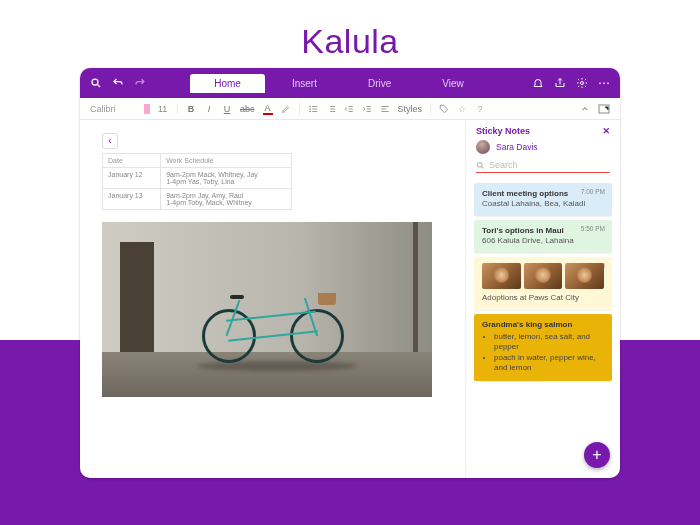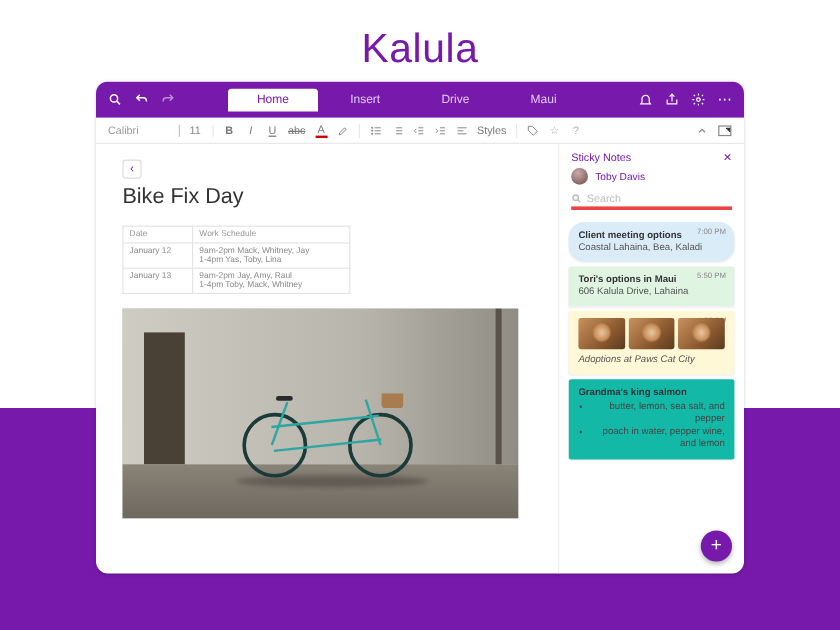--- a/index.html
+++ b/index.html
@@ -35,21 +35,21 @@
   .tab {
     padding: 4px 24px; color: #e1c8f2; cursor: pointer; border-radius: 3px 3px 0 0;
   }
   .tab.active { background: #fff; color: #7719aa; }
   .icon-sm { width: 12px; height: 12px; }
   .toolbar {
     height: 22px; border-bottom: 1px solid #e8e8e8;
     display: flex; align-items: center; padding: 0 10px;
     gap: 8px; font-size: 9px; color: #888;
   }
-  .font-sel { width: 60px; color: #999; border-right: 1px solid #f9a8d4; padding-right:22px;}
+  .font-sel { width: 60px; color: #999; border-right: 6px solid #f9a8d4; padding-right:22px;}
   .size-sel { width: 20px; border-right: 1px solid #e8e8e8; padding-right:6px;}
   .tb-btn { color: #777; min-width: 10px; text-align: center; }
   .body-area { flex: 1; display: flex; overflow: hidden; }
   .main {
     flex: 1; padding: 10px 22px; overflow: hidden; position: relative;
   }
   .back-btn {
     width: 16px; height: 16px; border: 1px solid #ddd; border-radius: 3px;
     display: inline-flex; align-items: center; justify-content: center;
     color: #7719aa; font-size: 10px; margin-bottom: 4px;
@@ -106,56 +106,56 @@
   }
   .shadow-bike { position:absolute; left:95px; bottom:26px; width:160px; height:10px;
     background:rgba(0,0,0,0.25); border-radius:50%; filter:blur(2px); }
 
   .side {
     width: 155px; border-left: 1px solid #eee;
     display: flex; flex-direction: column; font-size: 9px;
     position: relative;
   }
   .side-head {
-    padding: 6px 10px 4px; color: #7719aa; font-weight: 400;
+    padding: 6px 10px 4px; color: #7719aa; font-weight: 700;
     display: flex; justify-content: space-between; align-items: center;
   }
   .profile {
     display: flex; align-items: center; gap: 6px; padding: 0 10px 4px;
     color: #7719aa; font-size: 8.5px;
   }
   .avatar {
     width: 14px; height: 14px; border-radius: 50%;
     background: radial-gradient(circle at 40% 30%, #caa 0%, #866 70%);
   }
   .search {
-    margin: 0 10px 6px; border-bottom: 3px solid #ef4444;
+    margin: 0 10px 6px; border-bottom: 1px solid #ef4444;
     padding: 2px 0; color: #bbb; display: flex; align-items: center; gap: 4px;
   }
   .notes { overflow: hidden; }
   .note {
     margin: 4px 8px; padding: 6px 8px 7px; border-radius: 2px;
     font-size: 8px; line-height: 1.25; position: relative;
     box-shadow: 0 1px 1px rgba(0,0,0,0.06);
   }
   .note .time { position: absolute; top: 5px; right: 7px; font-size: 6.5px; color: #888; }
   .note .nt { font-weight: 600; color: #333; }
   .note .nb { color: #555; }
-  .n-blue { background: #dbecf9; border-radius: 13px; }
+  .n-blue { background: #dbecf9; }
   .n-green { background: #dff5e2; }
-  .n-yellow { background: #fef8d6; font-style: italic; }
-  .n-pink { background: #14b8a6; }
+  .n-yellow { background: #fef8d6; }
+  .n-pink { background: #eab308; }
   .thumbs { display: flex; gap: 3px; margin-bottom: 4px; }
   .thumb { flex:1; height: 26px; border-radius: 2px;
     background: linear-gradient(135deg,#c9935e 0%,#8c5a30 60%,#5b3a1e 100%); position:relative;}
   .thumb::after{ content:""; position:absolute; left:25%; top:15%; width:50%; height:70%;
     background: radial-gradient(ellipse at 50% 45%,#e8c9a3 0%,#c98f5a 45%,transparent 60%);
     border-radius:50%; }
   .note ul { margin: 2px 0 0 12px; color:#444; }
-  .note li { margin-bottom: 1px; text-align: right; }
+  .note li { margin-bottom: 1px; }
   .fab {
     position: absolute; right: 10px; bottom: 10px;
     width: 26px; height: 26px; border-radius: 50%;
     background: #7719aa; color: #fff; font-size: 16px; line-height:26px;
     text-align: center; box-shadow: 0 2px 4px rgba(0,0,0,0.3);
   }
   svg { display: block; }
 </style>
 </head>
 <body>
@@ -183,21 +183,21 @@
         <svg class="icon-sm" viewBox="0 0 24 24" fill="none" stroke="#fff" stroke-width="2.5">
             <path d="M15 14l5-5-5-5"></path>
             <path d="M20 9H9a5 5 0 00-5 5v1"></path>
           </svg>
       </span>
     </div>
     <div class="tb-center">
       <span class="tab active">Home</span>
       <span class="tab">Insert</span>
       <span class="tab">Drive</span>
-      <span class="tab">Maui</span>
+      <span class="tab">View</span>
     </div>
     <div class="tb-right">
       <span>
         <svg class="icon-sm" viewBox="0 0 24 24" fill="none" stroke="#fff" stroke-width="2">
             <path d="M18 16v-5a6 6 0 10-12 0v5l-2 3h16z"></path>
           </svg>
       </span>
       <span>
         <svg class="icon-sm" viewBox="0 0 24 24" fill="none" stroke="#fff" stroke-width="2">
             <path d="M4 12v7h16v-7"></path>
@@ -282,21 +282,20 @@
       <svg width="12" height="10" viewBox="0 0 24 20" fill="none" stroke="#888" stroke-width="2">
           <rect x="2" y="2" width="20" height="16"></rect>
           <path d="M14 6l6 0 0 6" fill="#333" stroke="#333"></path>
         </svg>
     </span>
   </div>
 
   <div class="body-area">
     <div class="main">
       <div class="back-btn">‹</div>
-      <div class="page-title">Bike Fix Day</div>
 
       <table class="sched">
         <tbody>
             <tr>
           <th>Date</th>
           <th>Work Schedule</th>
         </tr>
         <tr>
           <td>January 12</td>
           <td style="white-space:pre-line">9am-2pm Mack, Whitney, Jay
@@ -326,21 +325,21 @@
       </div>
     </div>
 
     <div class="side">
       <div class="side-head">
         <span>Sticky Notes</span>
         <span style="font-size:9px;color:#7719aa">✕</span>
       </div>
       <div class="profile">
         <span class="avatar"></span>
-        <span>Toby Davis</span>
+        <span>Sara Davis</span>
       </div>
       <div class="search">
         <svg width="9" height="9" viewBox="0 0 24 24" fill="none" stroke="#bbb" stroke-width="3">
             <circle cx="10" cy="10" r="6"></circle>
             <line x1="15" y1="15" x2="20" y2="20"></line>
           </svg>
         <span>Search</span>
       </div>
 
       <div class="notes">

